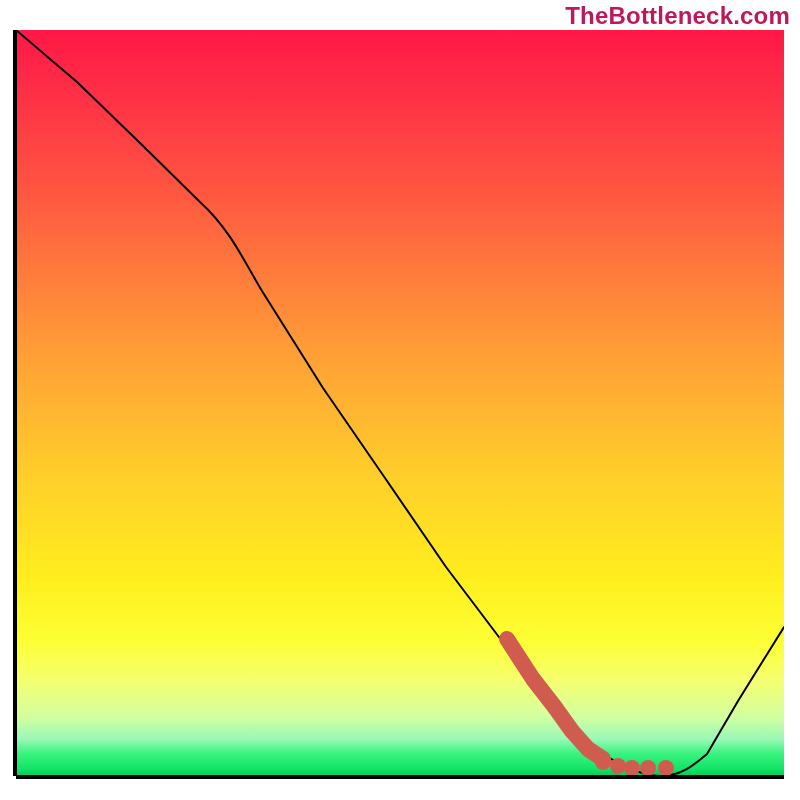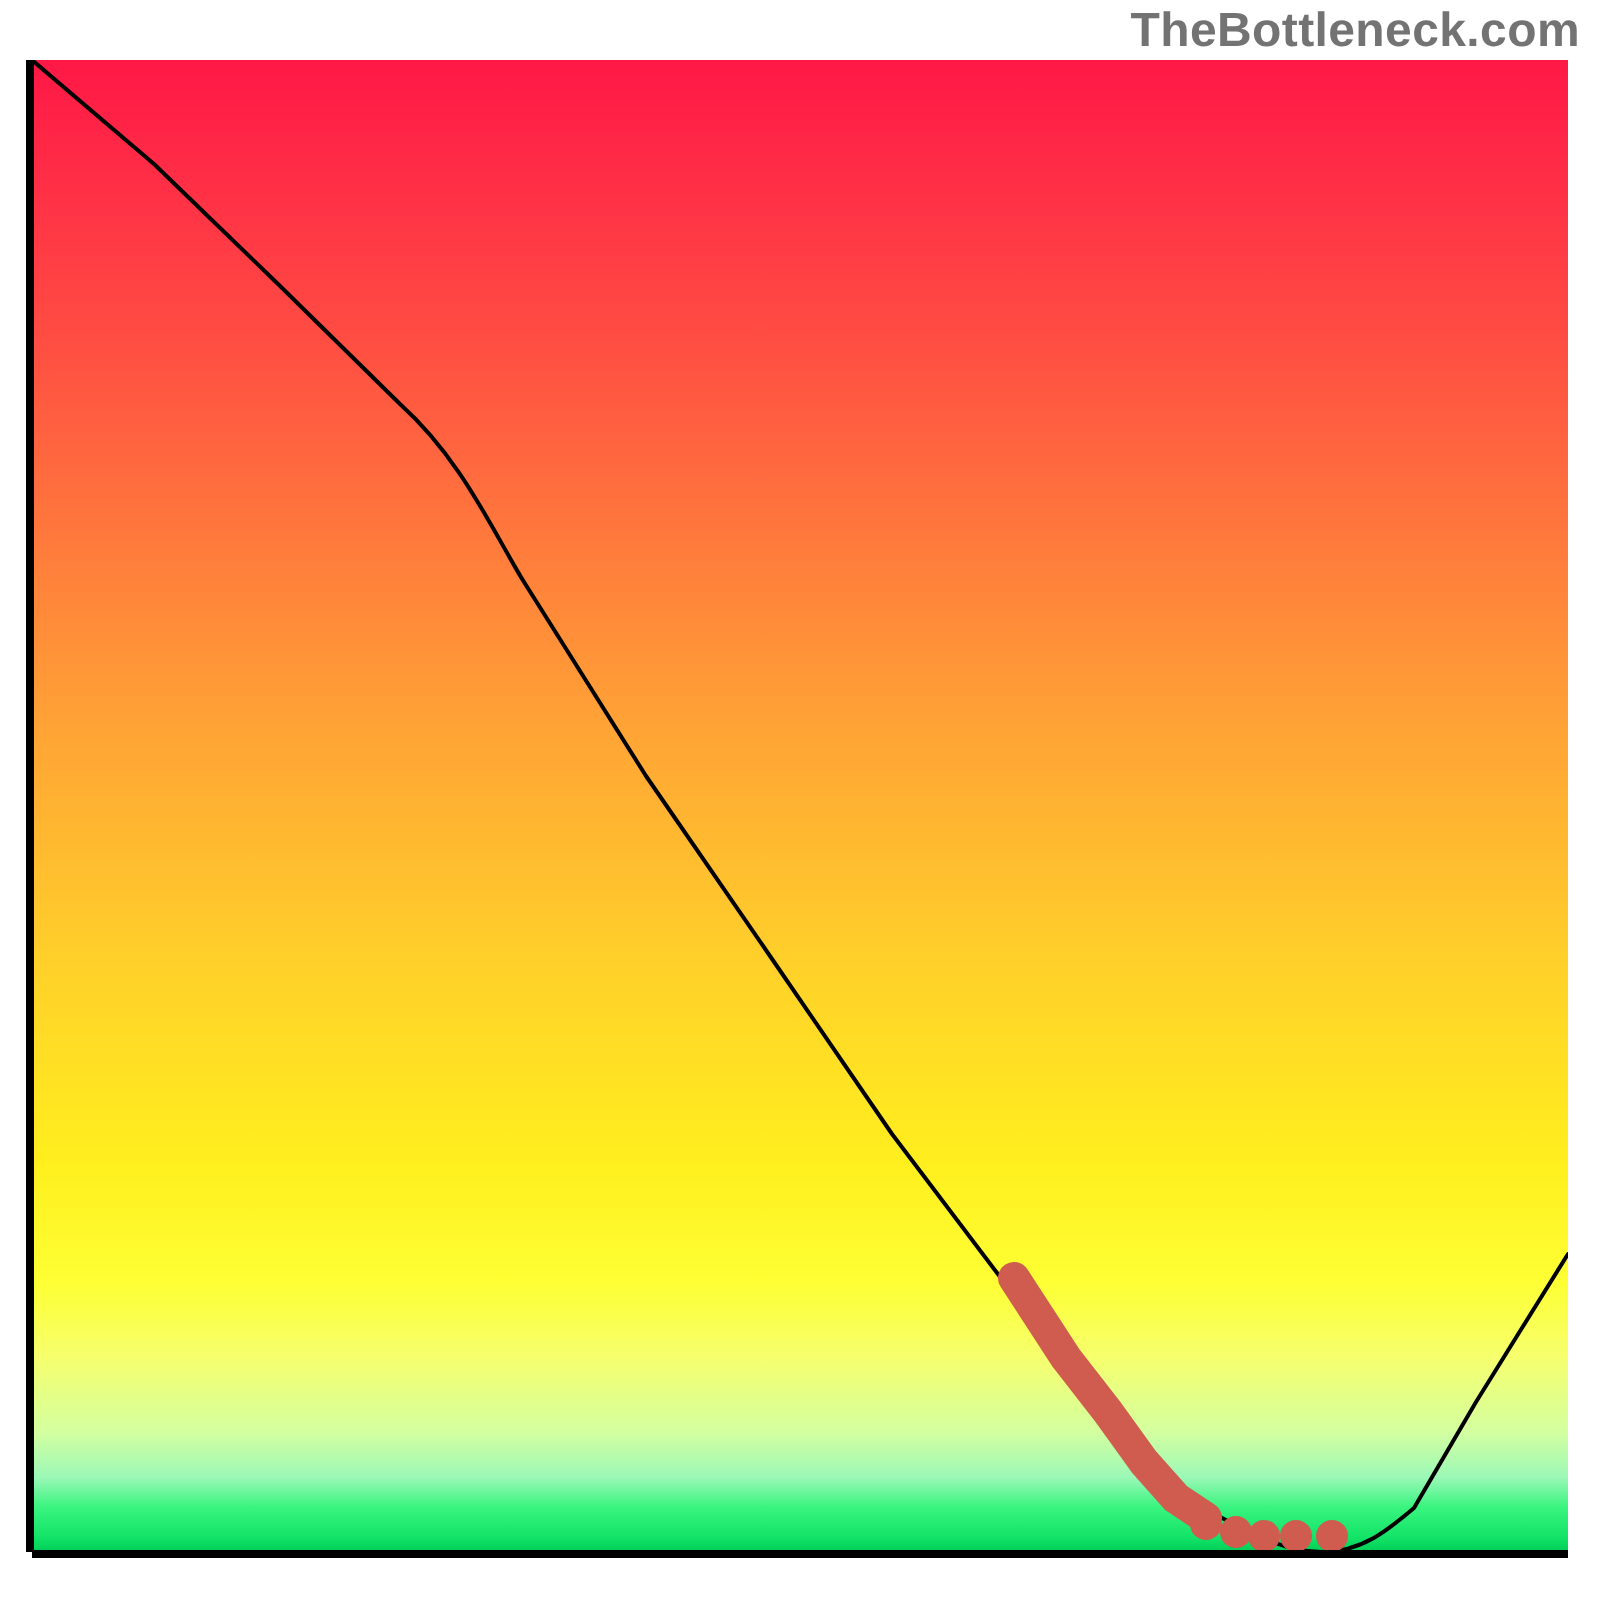--- a/index.html
+++ b/index.html
@@ -15,21 +15,21 @@
     position: relative;
     width: 800px;
     height: 800px;
   }
   .watermark {
     position: absolute;
     top: 2px;
     right: 10px;
     font-size: 24px;
     font-weight: 600;
-    color: #737373;
+    color: #be185d;
     letter-spacing: 0.2px;
     z-index: 20;
   }
   .chart-area {
     position: absolute;
     left: 16px;
     top: 30px;
     width: 768px;   
     height: 746px;  
   }

